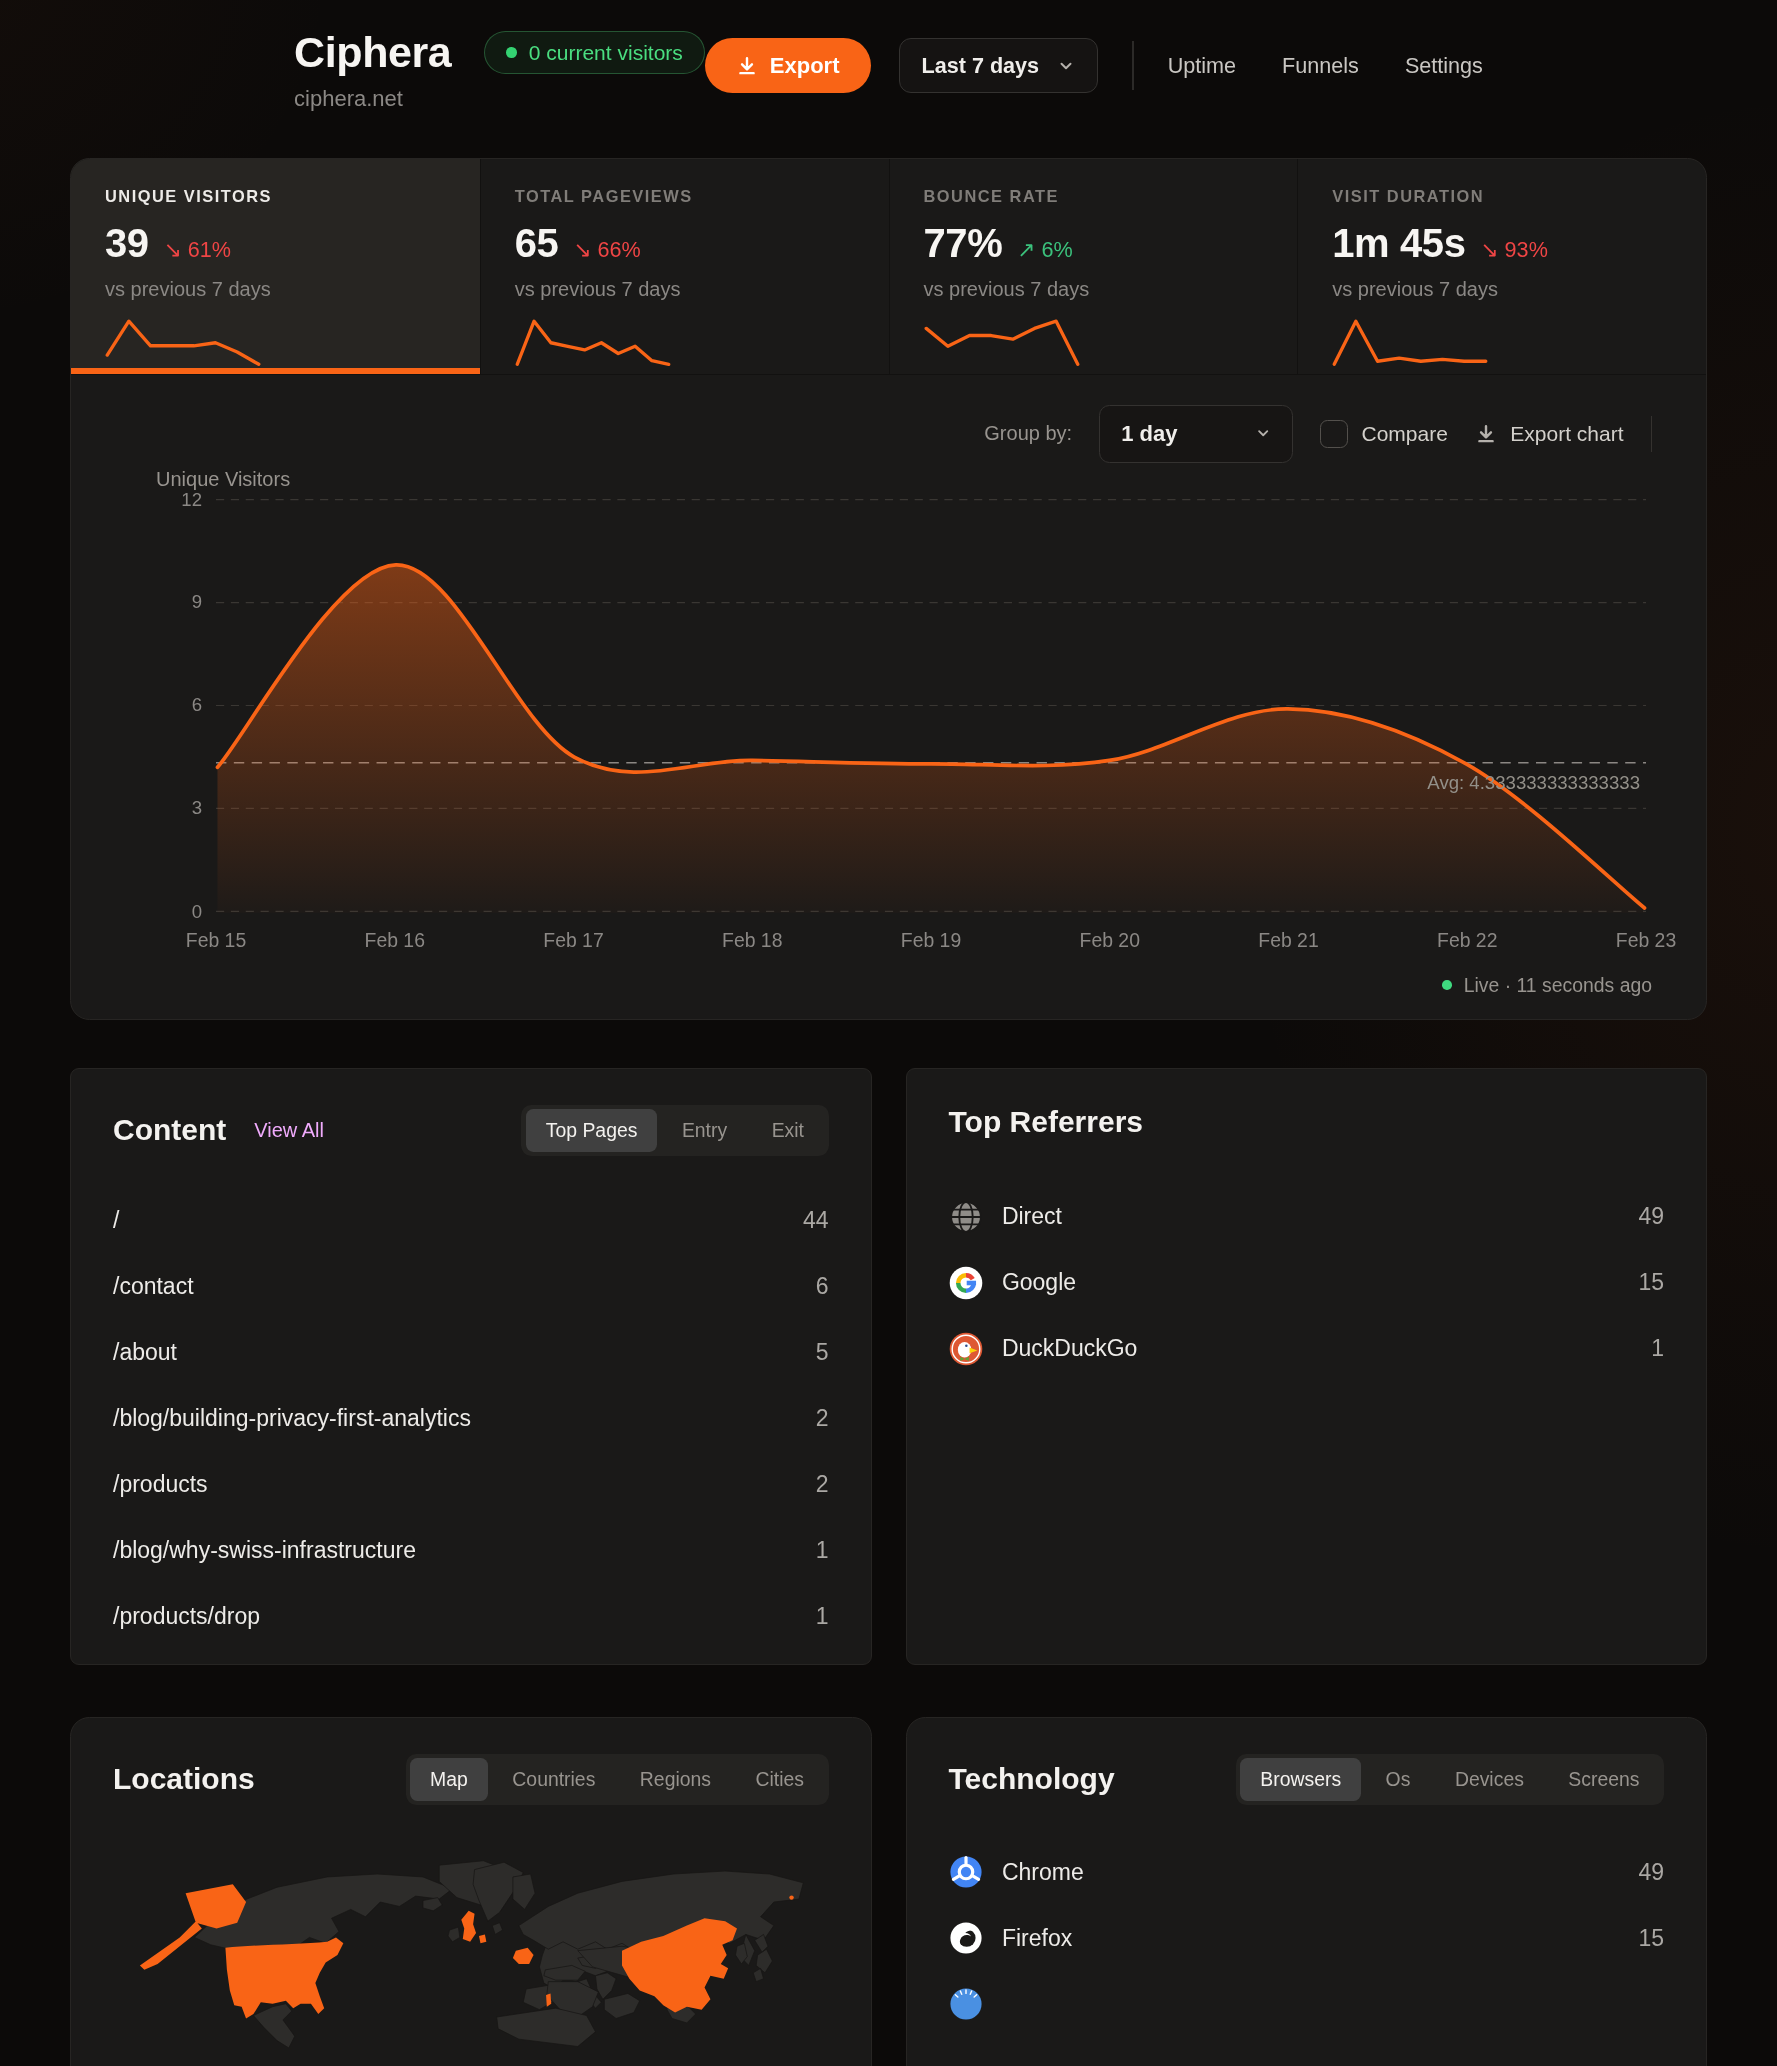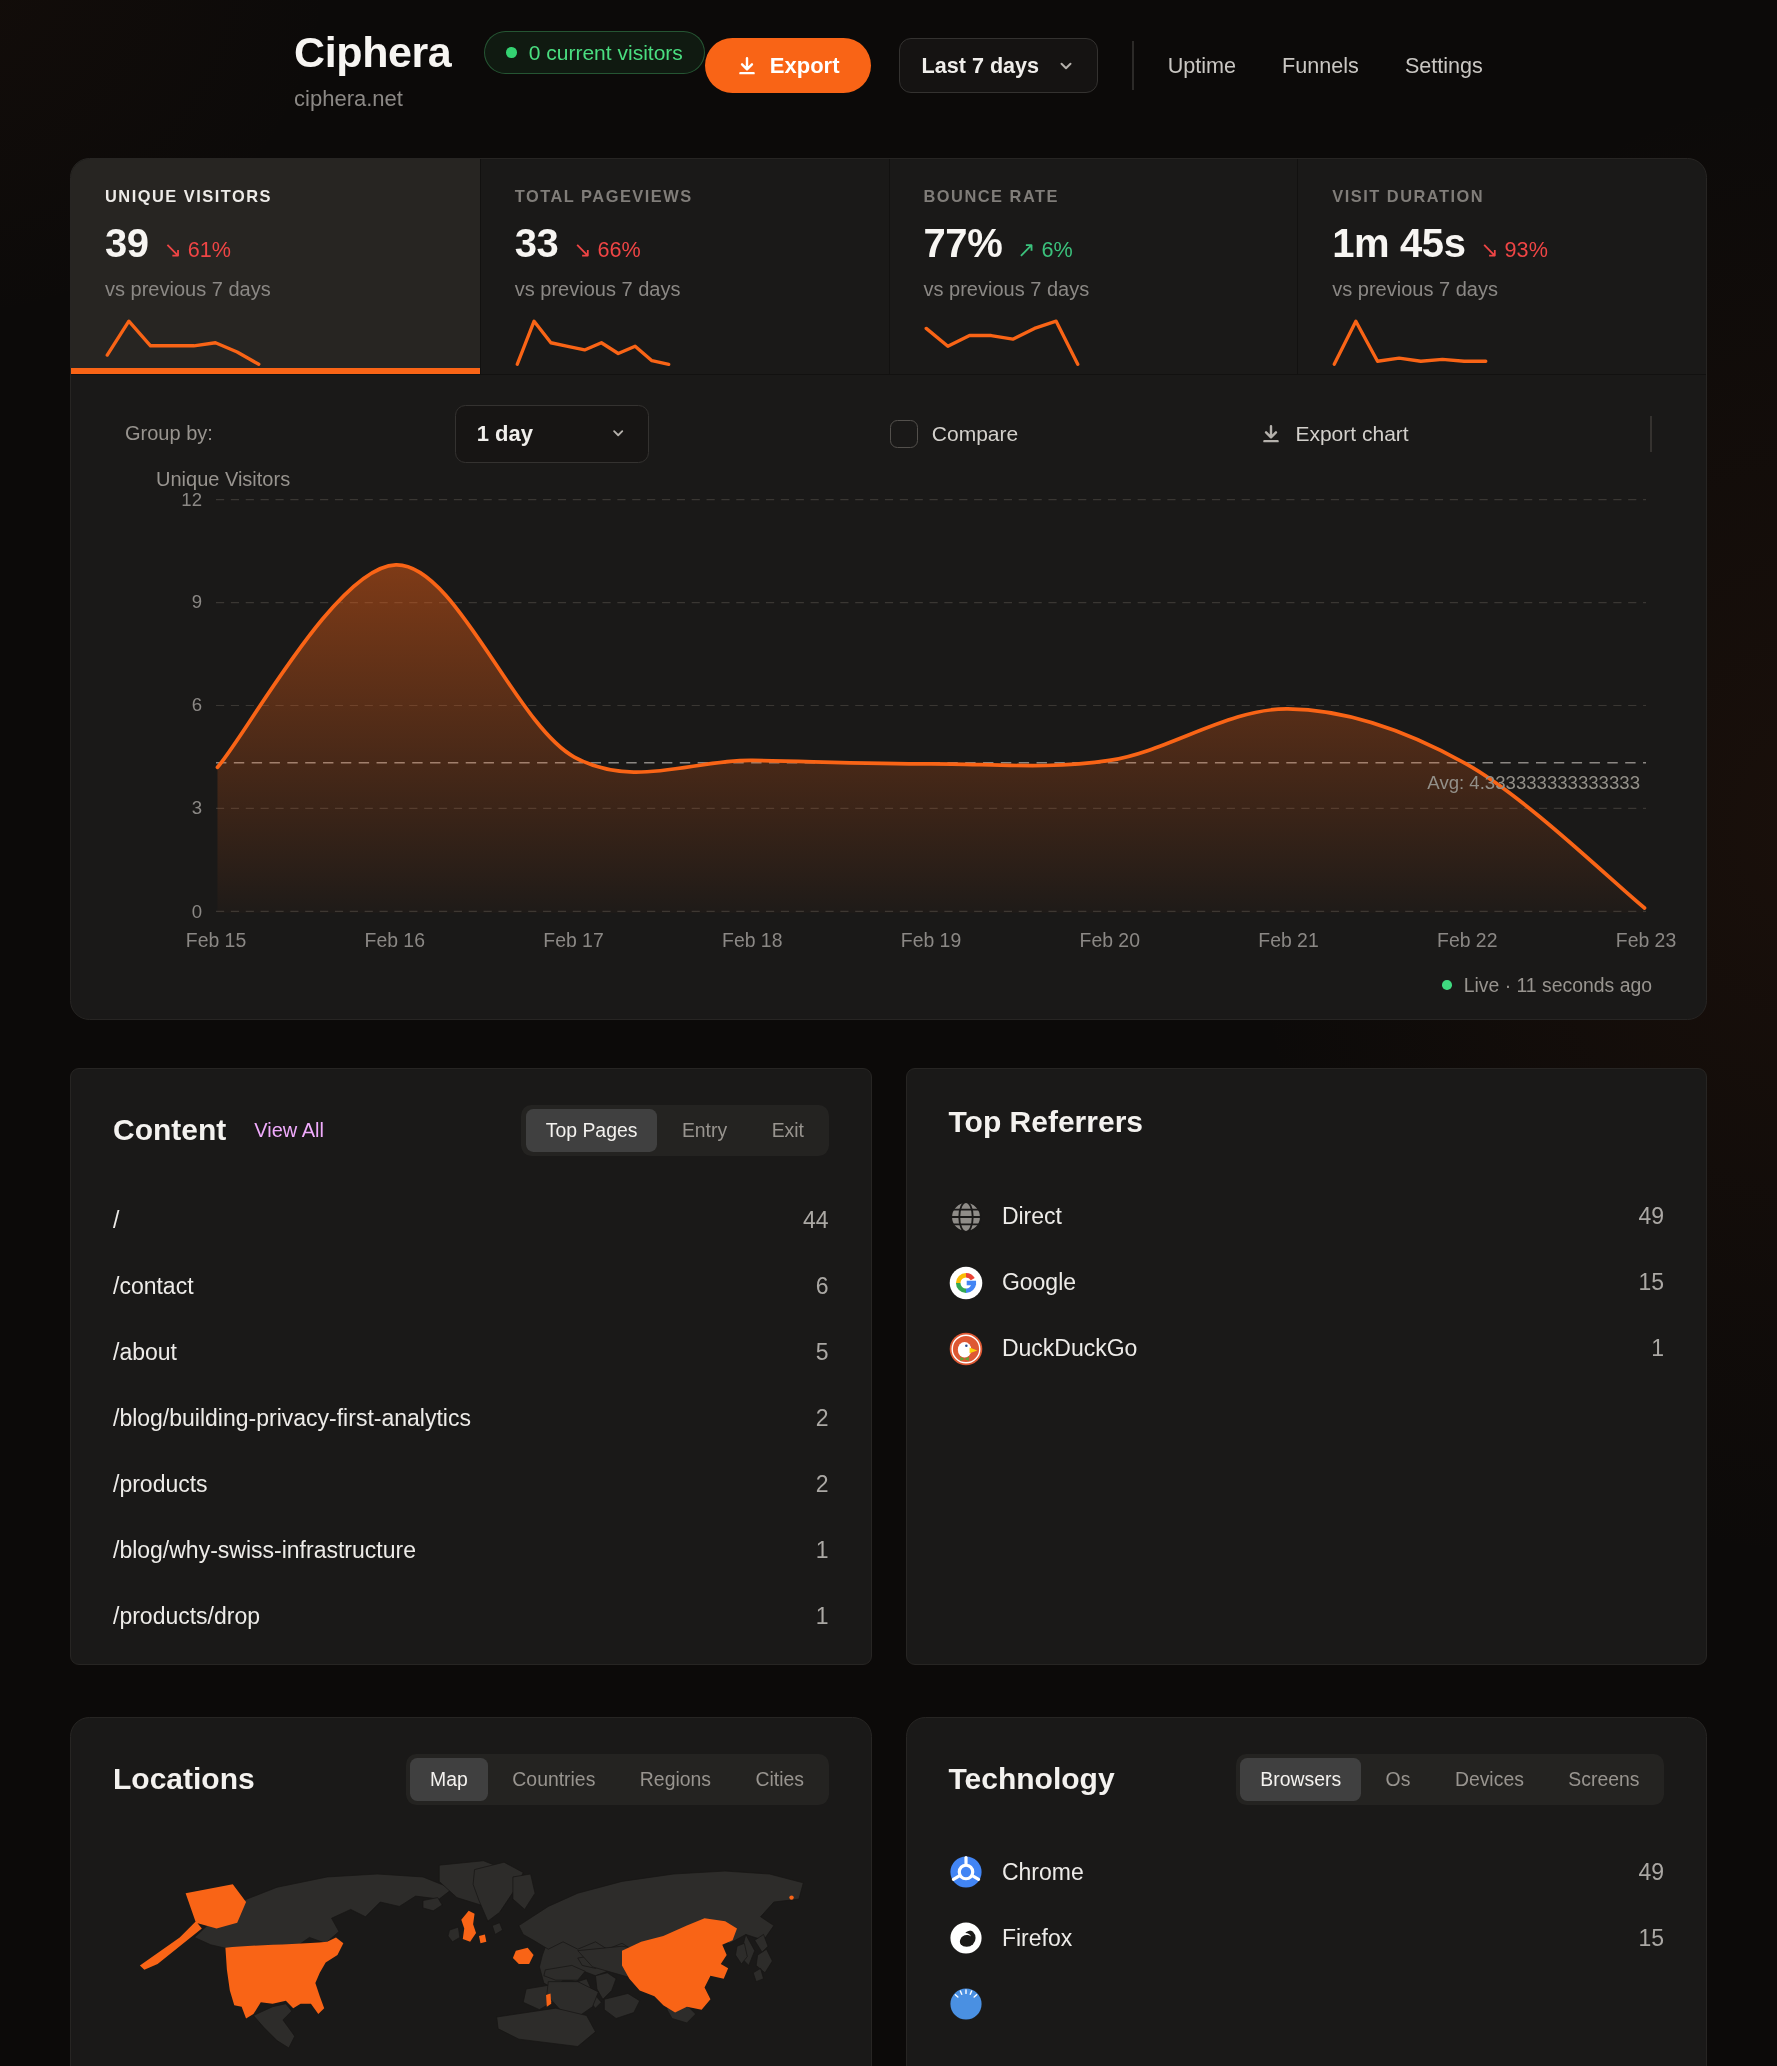--- a/index.html
+++ b/index.html
@@ -46,21 +46,21 @@
   .value-row { display:flex; align-items:baseline; gap:15px; margin-top:15px; }
   .stat-num { font-size:40px; font-weight:700; color:#F7F5F2; letter-spacing:-0.4px; }
   .delta { font-size:21.6px; display:flex; gap:6px; align-items:baseline; }
   .delta.down { color:#EF4545; }
   .delta.up { color:#3BC17C; }
   .vs { margin-top:12px; font-size:20px; color:#8B8885; }
   .spark { margin-top:15px; width:156px; height:52px; overflow:visible; }
 
   
   .chart-section { padding:27px 54px 22px; }
-  .controls { display:flex; justify-content:space-between; align-items:center; gap:27px; height:63px; }
+  .controls { display:flex; justify-content:flex-end; align-items:center; gap:27px; height:63px; }
   .groupby-label { font-size:20px; color:#98948F; }
   .select-box { display:flex; align-items:center; justify-content:space-between; width:194px; height:58px;
     padding:0 21px; border:1.1px solid #343230; border-radius:10.4px; background:#171514;
     color:#F0EEEB; font-size:22px; font-weight:600; cursor:pointer; }
   .checkbox { width:28px; height:28px; border:1.9px solid #53504C; border-radius:7.4px; cursor:pointer; }
   .ctrl-item { display:flex; align-items:center; gap:13.4px; cursor:pointer; }
   .ctrl-label { font-size:21px; color:#D3D0CB; }
   .ctrl-divider { width:1.5px; height:36px; background:#35322F; }
 
   .chart-wrap { position:relative; height:491px; margin-top:7.4px; }
@@ -156,21 +156,21 @@
             </span>
         </div>
         <div class="vs">vs previous 7 days</div>
         <svg class="spark" viewBox="0 0 210 70">
             <path d="M3.0 52.6 L 32.1 7.0 L 61.3 40.1 L 90.4 40.1 L 119.6 40.1 L 148.7 36.0 L 177.9 48.4 L 207.0 65.0" fill="none" stroke="#F96416" stroke-width="4.5" stroke-linecap="round" stroke-linejoin="round"></path>
           </svg>
       </div>
       <div class="stat-tile">
         <div class="stat-label">TOTAL PAGEVIEWS</div>
         <div class="value-row">
-          <span class="stat-num">33</span>
+          <span class="stat-num">65</span>
           <span class="delta down">
               <span>↘</span>
               <span>66%</span>
             </span>
         </div>
         <div class="vs">vs previous 7 days</div>
         <svg class="spark" viewBox="0 0 210 70">
             <path d="M3.0 65.0 L 25.7 7.0 L 48.3 36.0 L 71.0 40.8 L 93.7 45.7 L 116.3 36.0 L 139.0 50.5 L 161.7 40.8 L 184.3 60.2 L 207.0 65.0" fill="none" stroke="#F96416" stroke-width="4.5" stroke-linecap="round" stroke-linejoin="round"></path>
           </svg>
       </div>

